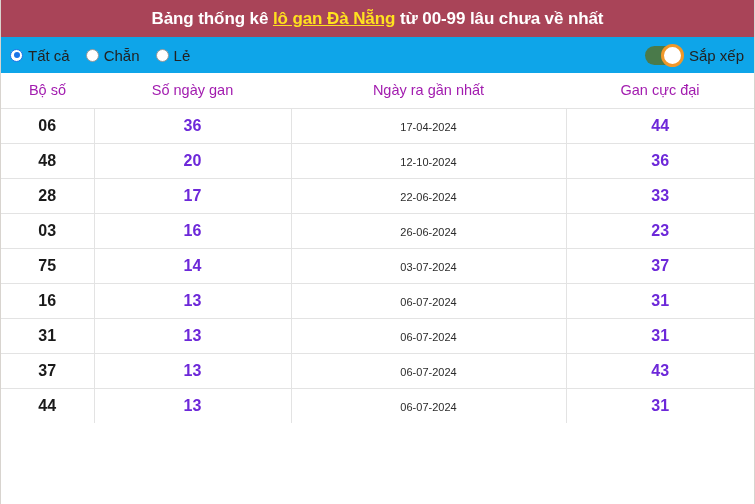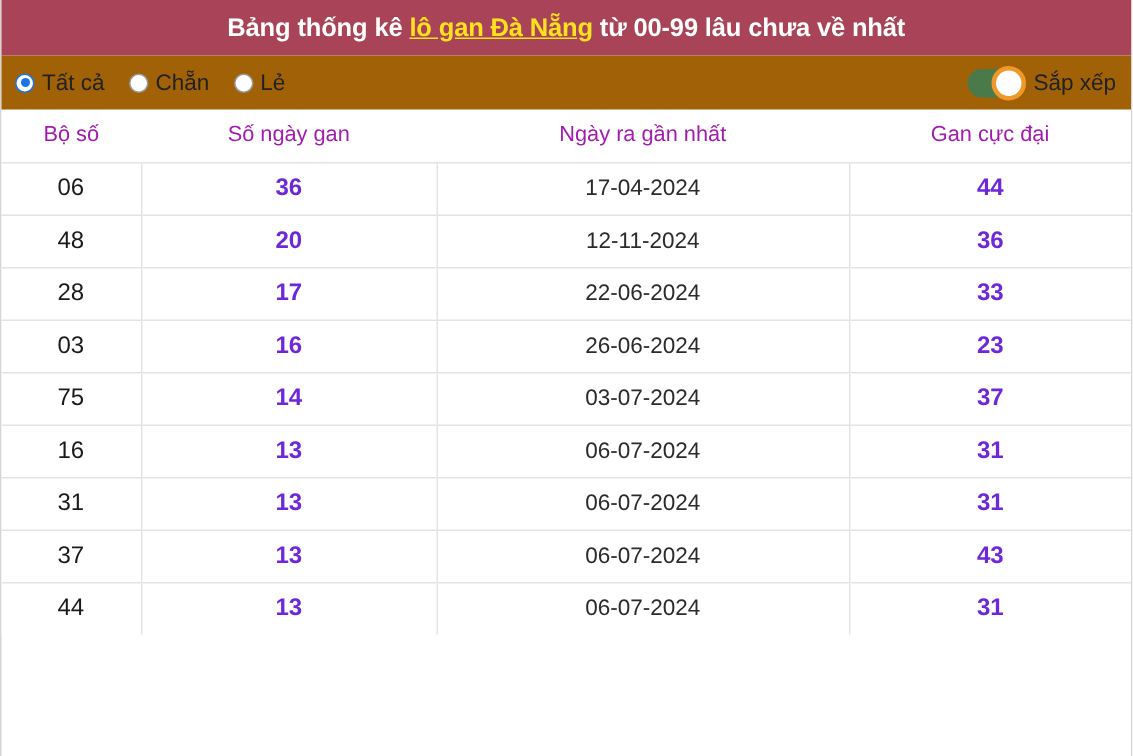--- a/index.html
+++ b/index.html
@@ -44,21 +44,21 @@
     text-underline-offset: 1px;
     margin-top: 32px;
   }
 
   
   .controls {
     height: 36px;
     display: flex;
     align-items: center;
     padding: 0 10px 0 9px;
-    background: #a16207;
+    background: #0ea5e9;
     position: relative;
   }
   .radio-group {
     display: flex;
     align-items: center;
     gap: 16px;
   }
   .radio-opt {
     display: flex;
     align-items: center;
@@ -152,30 +152,30 @@
     border-top: 1px solid #e3e3e3;
     border-right: 1px solid #e3e3e3;
     padding: 8px 2px 8px 2px;
     height: 34px;
     background: #ffffff;
   }
   table.stats tbody td:last-child { border-right: none; }
 
   .cell-num {
     font-size: 16px;
-    font-weight: normal;
+    font-weight: bold;
     color: #1a1a1a;
   }
   .cell-red {
     font-size: 16px;
     font-weight: bold;
     color: #6d28d9;
   }
   .cell-date {
-    font-size: 15px;
+    font-size: 11px;
     font-weight: normal;
     color: #2b2b2b;
   }
 </style>
 </head>
 <body>
 
 <div class="page">
 
   <div class="title-bar">
@@ -224,21 +224,21 @@
     <tbody id="stats-body">
         <tr>
           <td><span class="cell-num">06</span></td>
           <td><span class="cell-red">36</span></td>
           <td><span class="cell-date">17-04-2024</span></td>
           <td><span class="cell-red">44</span></td>
         </tr>
         <tr>
           <td><span class="cell-num">48</span></td>
           <td><span class="cell-red">20</span></td>
-          <td><span class="cell-date">12-11-2024</span></td>
+          <td><span class="cell-date">12-10-2024</span></td>
           <td><span class="cell-red">36</span></td>
         </tr>
         <tr>
           <td><span class="cell-num">28</span></td>
           <td><span class="cell-red">17</span></td>
           <td><span class="cell-date">22-06-2024</span></td>
           <td><span class="cell-red">33</span></td>
         </tr>
         <tr>
           <td><span class="cell-num">03</span></td>

